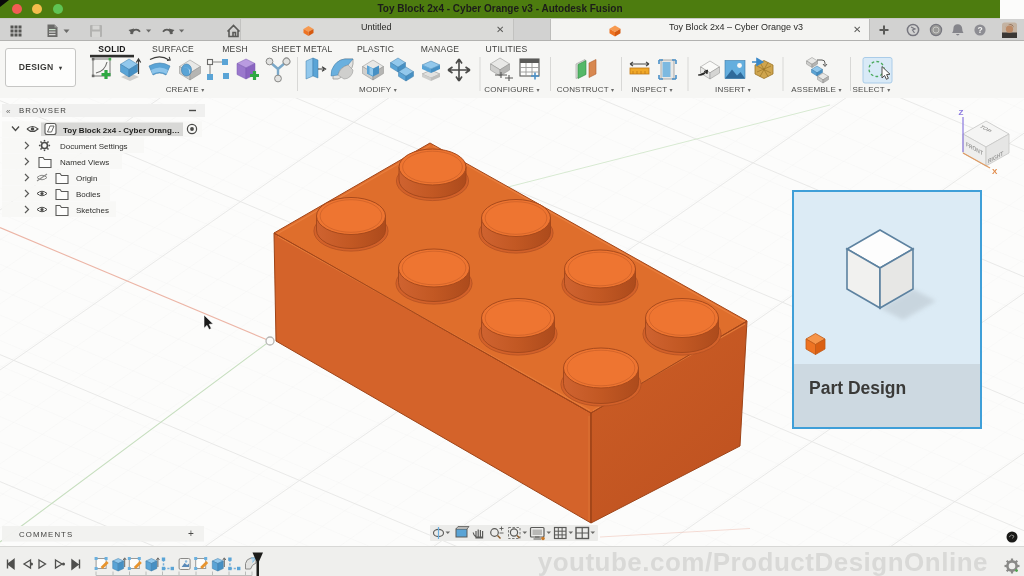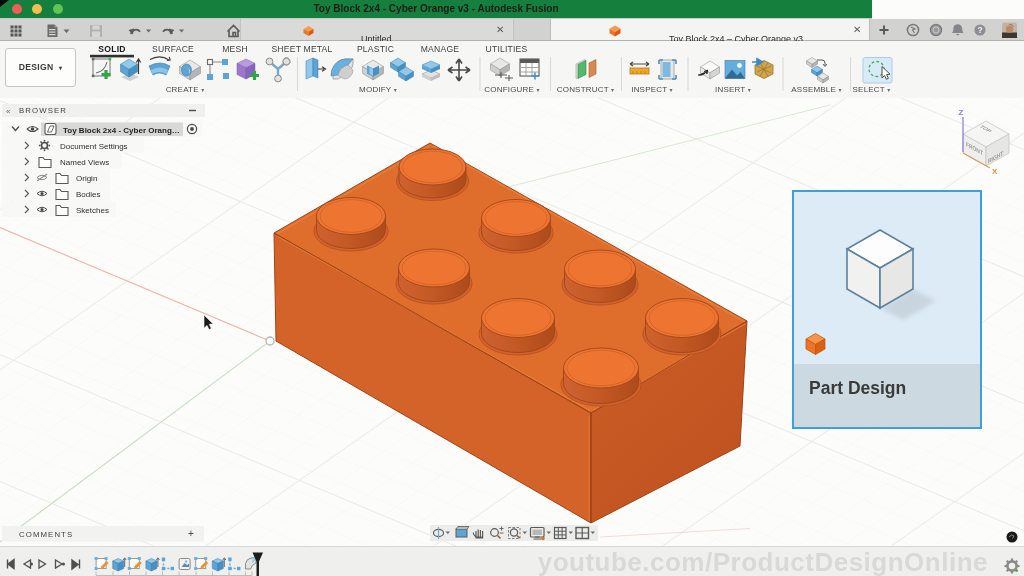--- a/index.html
+++ b/index.html
@@ -1,22 +1,22 @@
 <!DOCTYPE html>
 <html><head><meta charset="utf-8">
 <style>
 html,body{margin:0;padding:0;width:1024px;height:576px;overflow:hidden;background:#fcfcfb;font-family:"Liberation Sans",sans-serif;}
 .abs{position:absolute;}
-#titlebar{left:0;top:0;width:872px;height:19px;background:#15803d;border-bottom:1px solid #c9c9c7;box-sizing:border-box;}
+#titlebar{left:0;top:0;width:1000px;height:19px;background:#4d7c0f;border-bottom:1px solid #c9c9c7;box-sizing:border-box;}
 #titlebar .title{position:absolute;left:0;right:0;top:3px;text-align:center;font-size:10px;font-weight:bold;color:#1c1c1a;}
 .tl{position:absolute;top:4px;width:10px;height:10px;border-radius:50%;}
 #tabbar{left:0;top:19px;width:1024px;height:22px;background:#d2d2d1;border-bottom:1px solid #b2b2b0;box-sizing:border-box;}
 #tab1{position:absolute;left:240px;top:0;width:272px;height:21px;background:#dadad8;border-left:1px solid #c2c2c0;border-right:1px solid #c2c2c0;}
 #tab2{position:absolute;left:550px;top:0;width:318px;height:21px;background:#f4f4f2;border-left:1px solid #bcbcba;border-right:1px solid #bcbcba;}
-.tabtext{position:absolute;top:15px;font-size:9px;color:#2a2a28;padding-left:44px;}
+.tabtext{position:absolute;top:3px;font-size:9px;color:#2a2a28;padding-left:44px;}
 .tabx{position:absolute;top:4.5px;font-size:10px;color:#5a5a58;}
 #ribbon{left:0;top:41px;}
 #designbtn{left:5px;top:48px;width:71px;height:39px;background:#fdfdfc;border:1px solid #c6c6c4;border-radius:3px;box-sizing:border-box;text-align:center;line-height:37px;font-size:8.6px;font-weight:bold;color:#3a3a38;letter-spacing:0.3px;}
 #viewport{left:0;top:98px;}
 #timelinebar{left:0;top:546px;width:1024px;height:30px;background:#efefed;border-top:1px solid #d8d8d6;box-sizing:border-box;}
 #watermark{position:absolute;right:36px;top:0px;font-size:26px;font-weight:bold;color:#d9d9d7;letter-spacing:0.5px;}
 #corner{left:0;top:0;width:0;height:0;border-top:7px solid #0a0a0a;border-right:9px solid transparent;}
 </style></head>
 <body>
 <div class="abs" id="titlebar">

